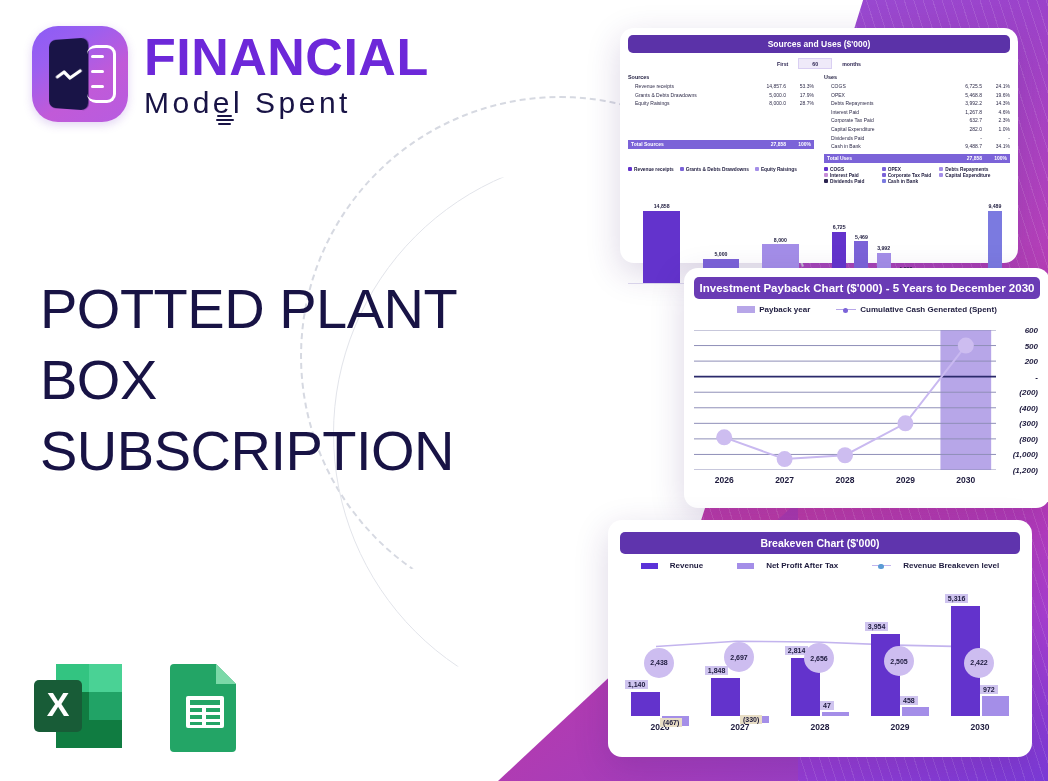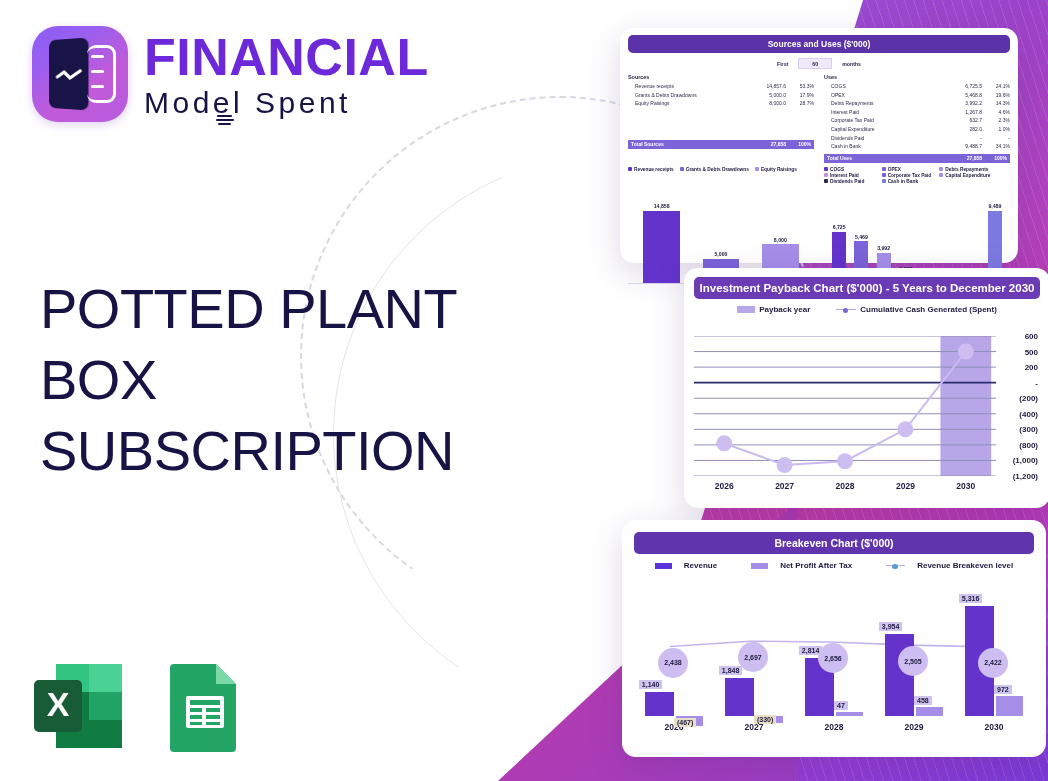--- a/index.html
+++ b/index.html
@@ -97,21 +97,21 @@
   .excel-icon { width: 96px; height: 92px; position: relative; }
   .sheets-icon { width: 74px; height: 92px; position: relative; }
 
   
   .card {
     position: absolute; background: #fff; border-radius: 14px;
     box-shadow: 0 10px 34px rgba(60,30,110,.18);
   }
   #card-sources { left: 620px; top: 28px; width: 398px; height: 235px; padding: 7px 8px 6px; }
   #card-payback { left: 684px; top: 268px; width: 366px; height: 240px; padding: 9px 10px; }
-  #card-breakeven { left: 622px; top: 520px; width: 424px; height: 237px; padding: 12px 12px; }
+  #card-breakeven { left: 608px; top: 520px; width: 424px; height: 237px; padding: 12px 12px; }
 
   .card-title {
     background: #5b32a8; color: #fff; font-weight: 700; text-align: center;
     border-radius: 5px;
   }
   #card-sources .card-title { font-size: 8.5px; padding: 4px 0; }
   #card-payback .card-title { font-size: 11.5px; padding: 5px 0; background:#6a3bb5; }
   #card-breakeven .card-title { font-size: 10.5px; padding: 5px 0; background:#5f34ad; }
 
   
@@ -151,21 +151,21 @@
   .bar-item { display: flex; flex-direction: column; align-items: center; justify-content: flex-end; height: 100%; }
   .bar-item .lbl { font-size: 5.2px; font-weight: 700; color: #1d1a3d; margin-bottom: 1.5px; }
   .bar-item .bar { width: 100%; border-radius: 0; }
 
   
   .pb-legend { display: flex; justify-content: center; gap: 26px; margin-top: 6px; font-size: 8px; font-weight: 700; color: #1d1a3d; }
   .pb-legend .it { display: flex; align-items: center; gap: 4px; }
   .pb-legend .sw-bar { width: 18px; height: 7px; background: #b7a6e8; }
   .pb-legend .sw-line { width: 20px; height: 0; border-top: 1.6px solid #b7a6e8; position: relative; }
   .pb-legend .sw-line::after { content:""; position:absolute; left:7px; top:-2.4px; width:5px; height:5px; border-radius:50%; background:#7b63d8; }
-  .pb-plot { position: relative; margin-top: 22px; height: 140px; display:flex; }
+  .pb-plot { position: relative; margin-top: 16px; height: 140px; display:flex;font-style:italic; }
   .pb-canvas { position: relative; flex: 1; height: 140px; }
   .pb-ylabels { width: 44px; position: relative; height: 140px; }
   .pb-ylabels span { position: absolute; right: 2px; font-size: 8px; font-weight: 700; color: #1d1a3d; transform: translateY(-50%); }
   .pb-xlabels { display: flex; margin-top: 5px; }
   .pb-xlabels .xl { flex: 1; text-align: center; font-size: 8.5px; font-weight: 700; color: #1d1a3d; }
   .pb-xspacer { width: 44px; }
 
   
   .bk-legend { display: flex; justify-content: center; gap: 34px; margin-top: 7px; font-size: 8px; font-weight: 700; color: #1d1a3d; }
   .bk-legend .it { display: flex; align-items: center; gap: 12px; }

